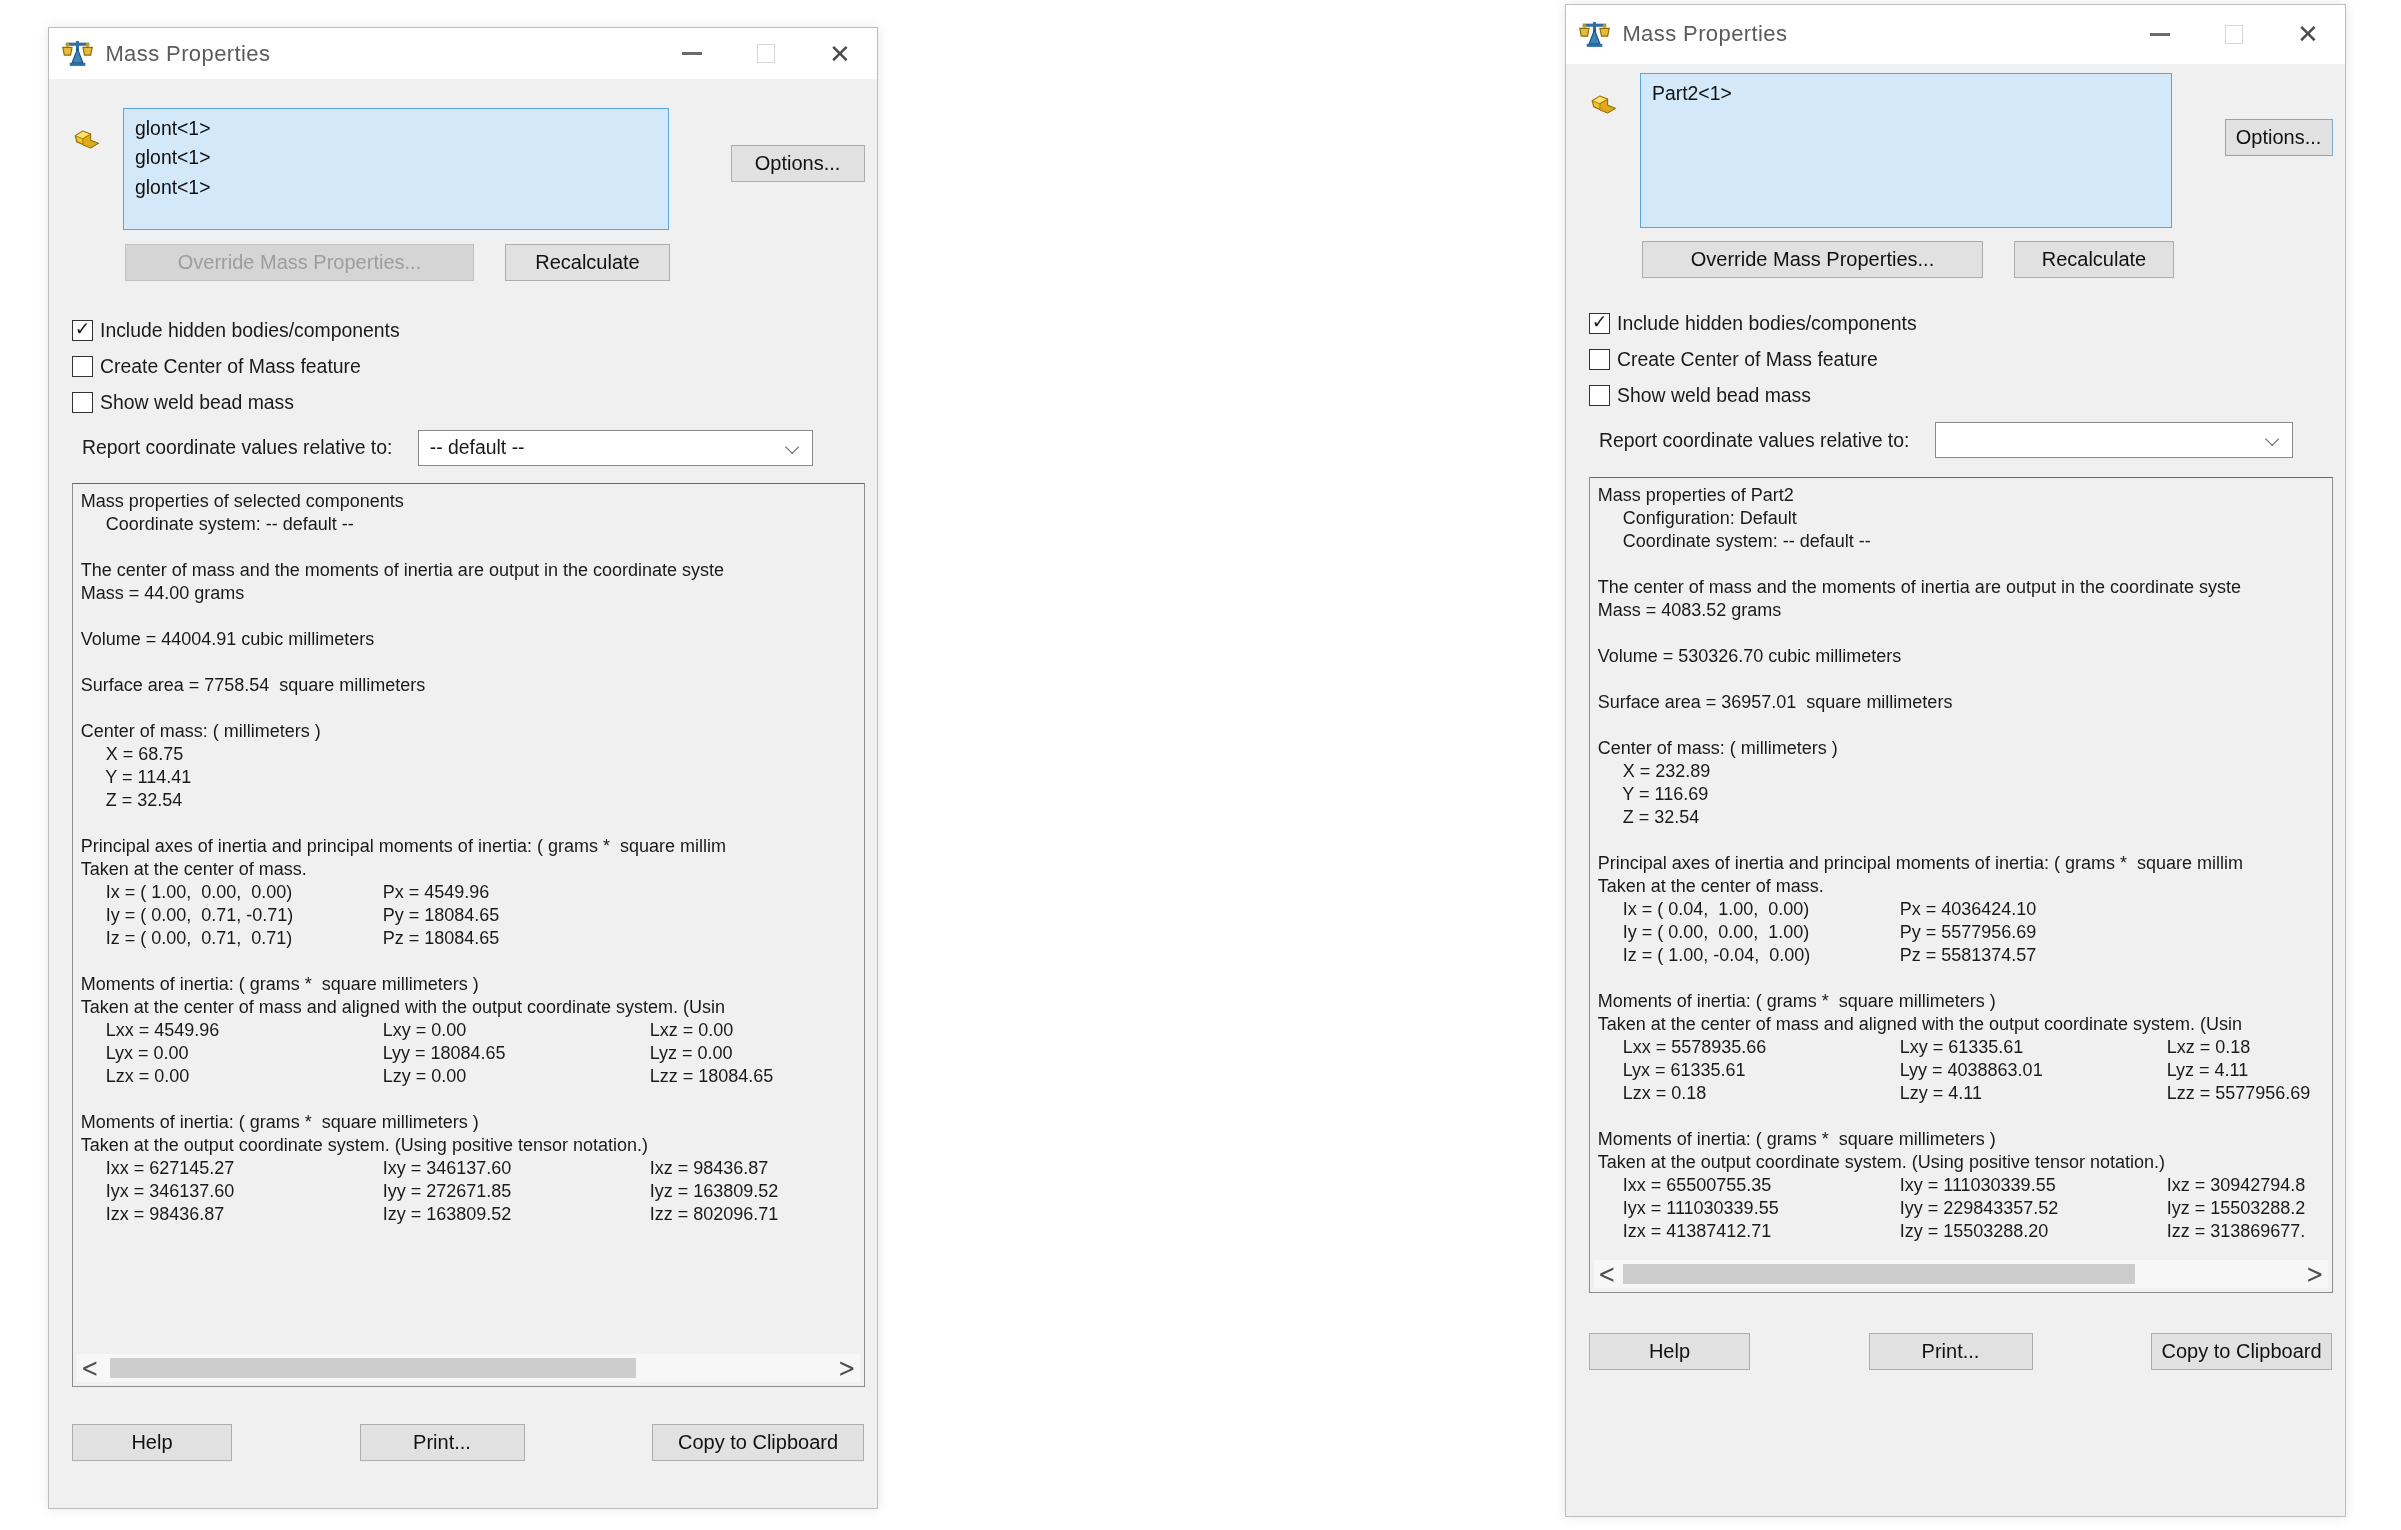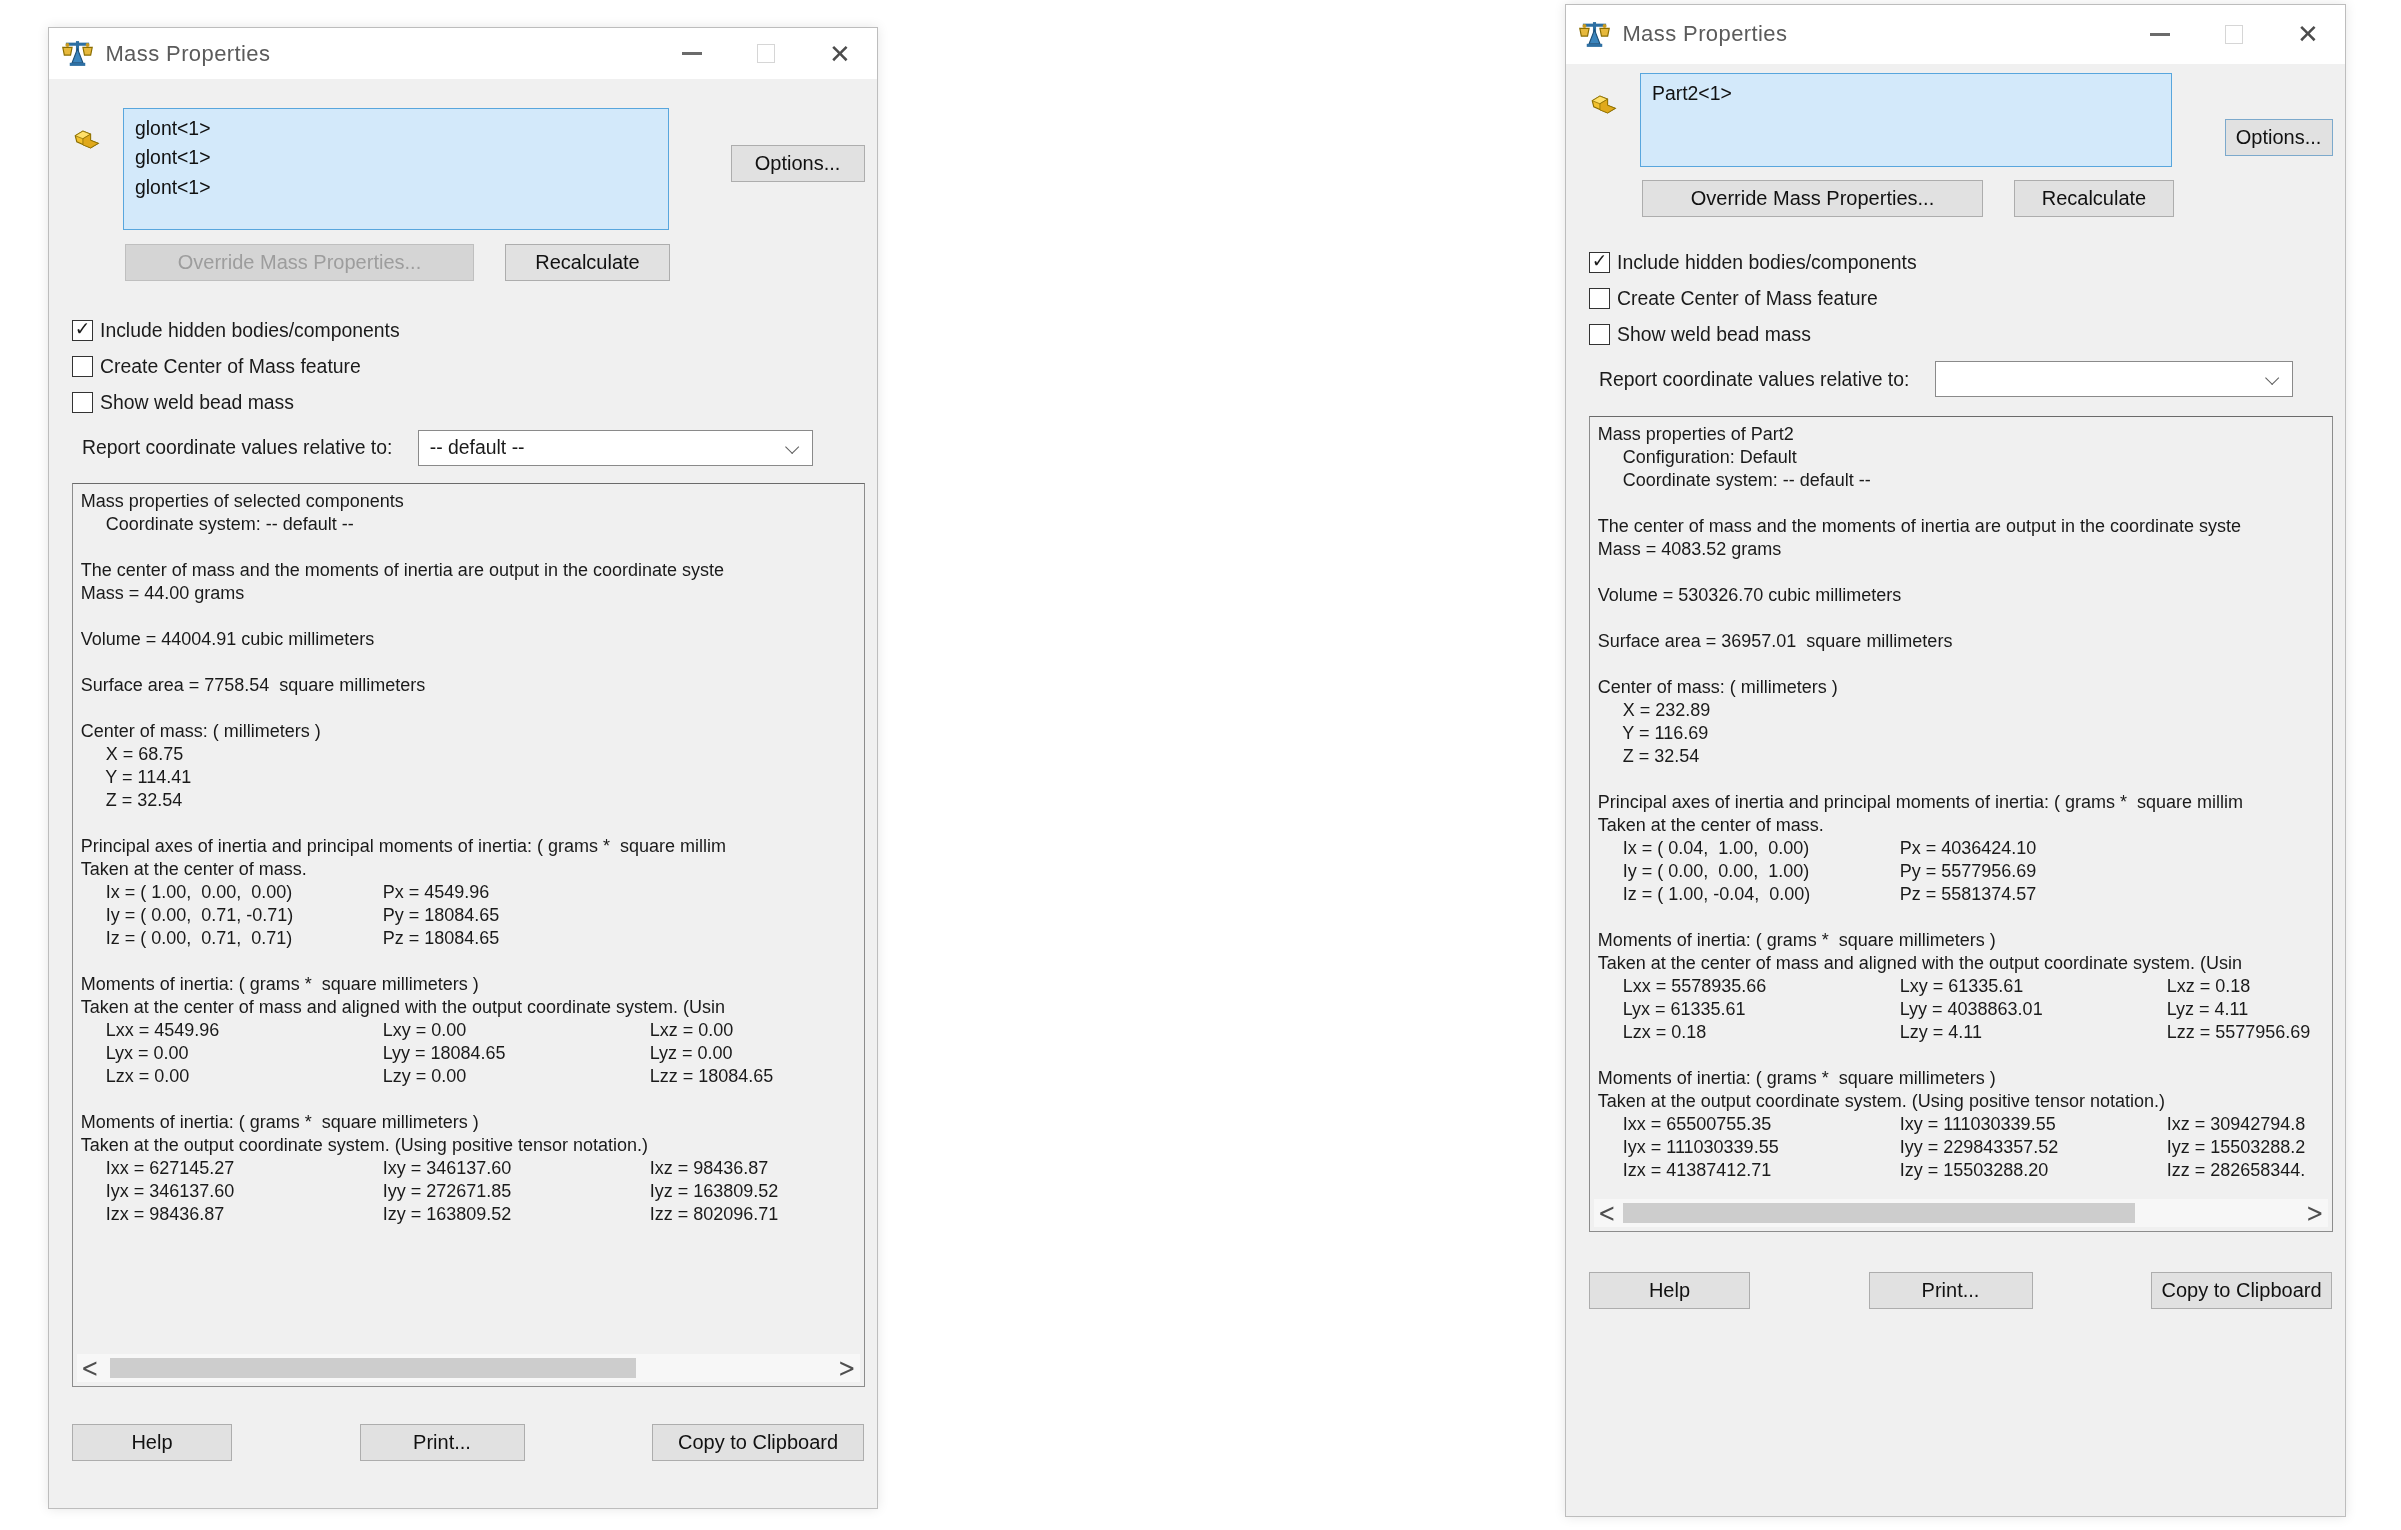--- a/index.html
+++ b/index.html
@@ -38,21 +38,21 @@
 
   .sel-row{display:flex;align-items:flex-start;padding:0 12.4px 0 23px;}
   .dlg-left .sel-row{margin-top:29.4px;}
   .dlg-right .sel-row{margin-top:9.3px;}
   .part-icon{margin-top:17px;margin-right:20px;flex:0 0 auto;}
   .sel-list{
     background:#d3e9fa;border:1.5px solid #58a6dd;box-sizing:border-box;
     padding:4.6px 0 0 11px;overflow:hidden;
   }
   .dlg-left .sel-list{width:546px;height:122px;}
-  .dlg-right .sel-list{width:532px;height:94px;}
+  .dlg-right .sel-list{width:532px;height:155px;}
   .sel-line{font-size:19.4px;line-height:29.4px;white-space:pre;color:#111;}
   .options-col{margin-left:auto;}
   .dlg-left .options-col{margin-top:37px;}
   .dlg-right .options-col{margin-top:46px;}
 
   .btn{
     background:#e1e1e1;border:0.8px solid #adadad;font-family:"Liberation Sans",sans-serif;
     font-size:20px;color:#111;height:37px;box-sizing:border-box;padding:0 9px;
   }
   .dlg-left .btn.options{width:134px;}
@@ -356,21 +356,21 @@
           <div class="rline"><span class="rcell rc0">Moments of inertia: ( grams *  square millimeters )</span></div>
           <div class="rline"><span class="rcell rc0">Taken at the center of mass and aligned with the output coordinate system. (Usin</span></div>
           <div class="rline"><span class="rcell rc0 multi">     Lxx = 5578935.66</span><span class="rcell rc1 multi">Lxy = 61335.61</span><span class="rcell rc2 multi">Lxz = 0.18</span></div>
           <div class="rline"><span class="rcell rc0 multi">     Lyx = 61335.61</span><span class="rcell rc1 multi">Lyy = 4038863.01</span><span class="rcell rc2 multi">Lyz = 4.11</span></div>
           <div class="rline"><span class="rcell rc0 multi">     Lzx = 0.18</span><span class="rcell rc1 multi">Lzy = 4.11</span><span class="rcell rc2 multi">Lzz = 5577956.69</span></div>
           <div class="rline"><span class="rcell rc0">&nbsp;</span></div>
           <div class="rline"><span class="rcell rc0">Moments of inertia: ( grams *  square millimeters )</span></div>
           <div class="rline"><span class="rcell rc0">Taken at the output coordinate system. (Using positive tensor notation.)</span></div>
           <div class="rline"><span class="rcell rc0 multi">     Ixx = 65500755.35</span><span class="rcell rc1 multi">Ixy = 111030339.55</span><span class="rcell rc2 multi">Ixz = 30942794.8</span></div>
           <div class="rline"><span class="rcell rc0 multi">     Iyx = 111030339.55</span><span class="rcell rc1 multi">Iyy = 229843357.52</span><span class="rcell rc2 multi">Iyz = 15503288.2</span></div>
-          <div class="rline"><span class="rcell rc0 multi">     Izx = 41387412.71</span><span class="rcell rc1 multi">Izy = 15503288.20</span><span class="rcell rc2 multi">Izz = 282658344.</span></div>
+          <div class="rline"><span class="rcell rc0 multi">     Izx = 41387412.71</span><span class="rcell rc1 multi">Izy = 15503288.20</span><span class="rcell rc2 multi">Izz = 313869677.</span></div>
         </div>
       <div class="hscroll">
         <span class="scroll-arrow">&lt;</span>
         <div class="track">
             <div class="thumb"></div>
           </div>
         <span class="scroll-arrow">&gt;</span>
       </div>
     </div>
     <div class="footer">

